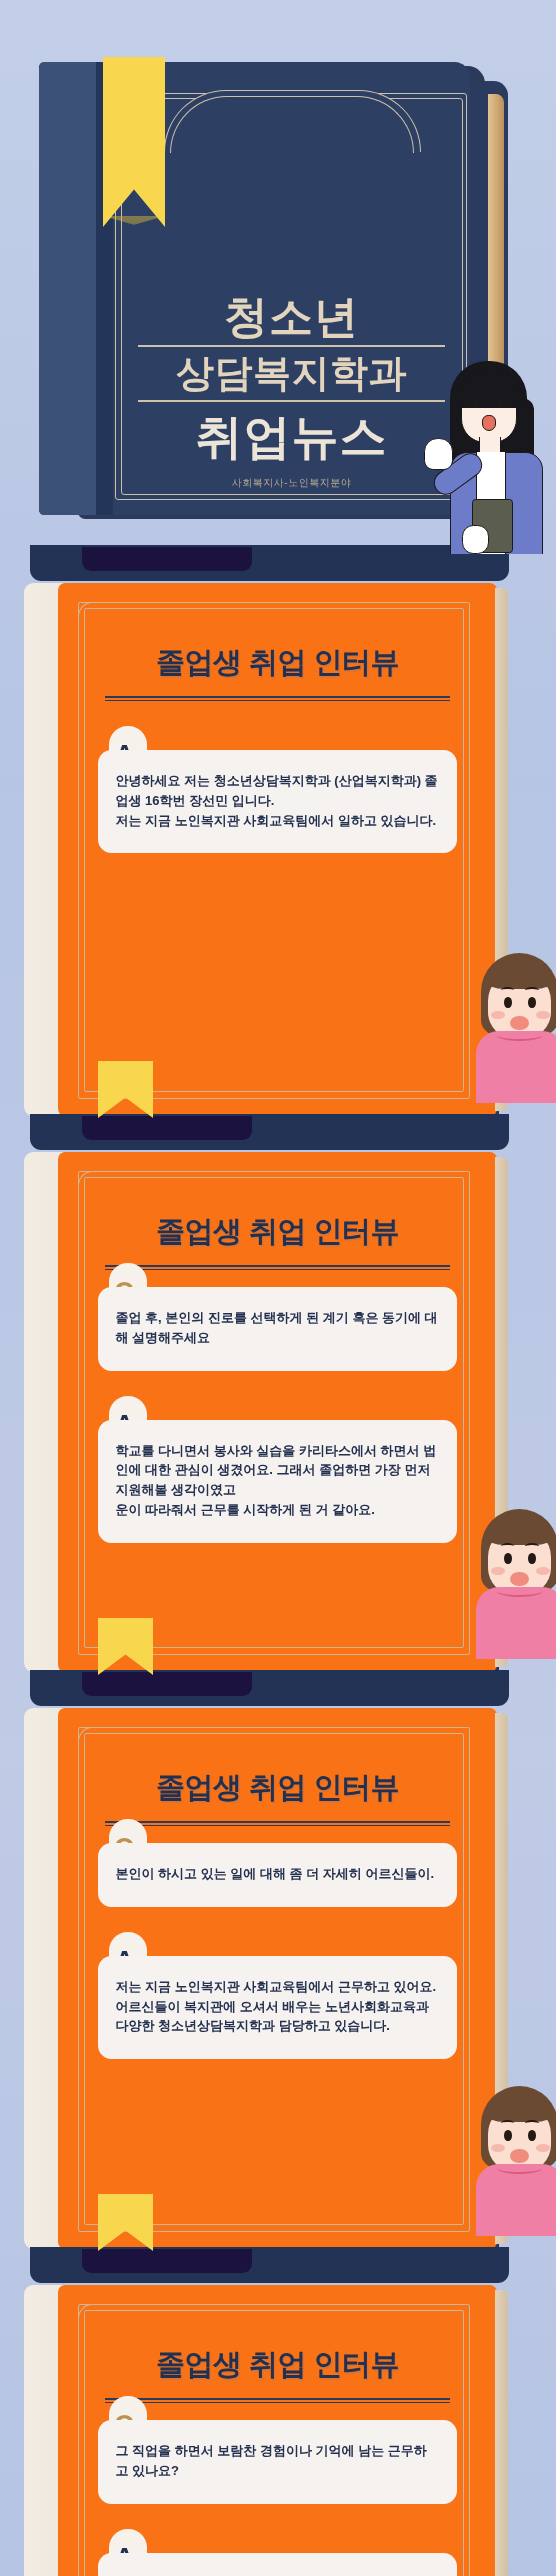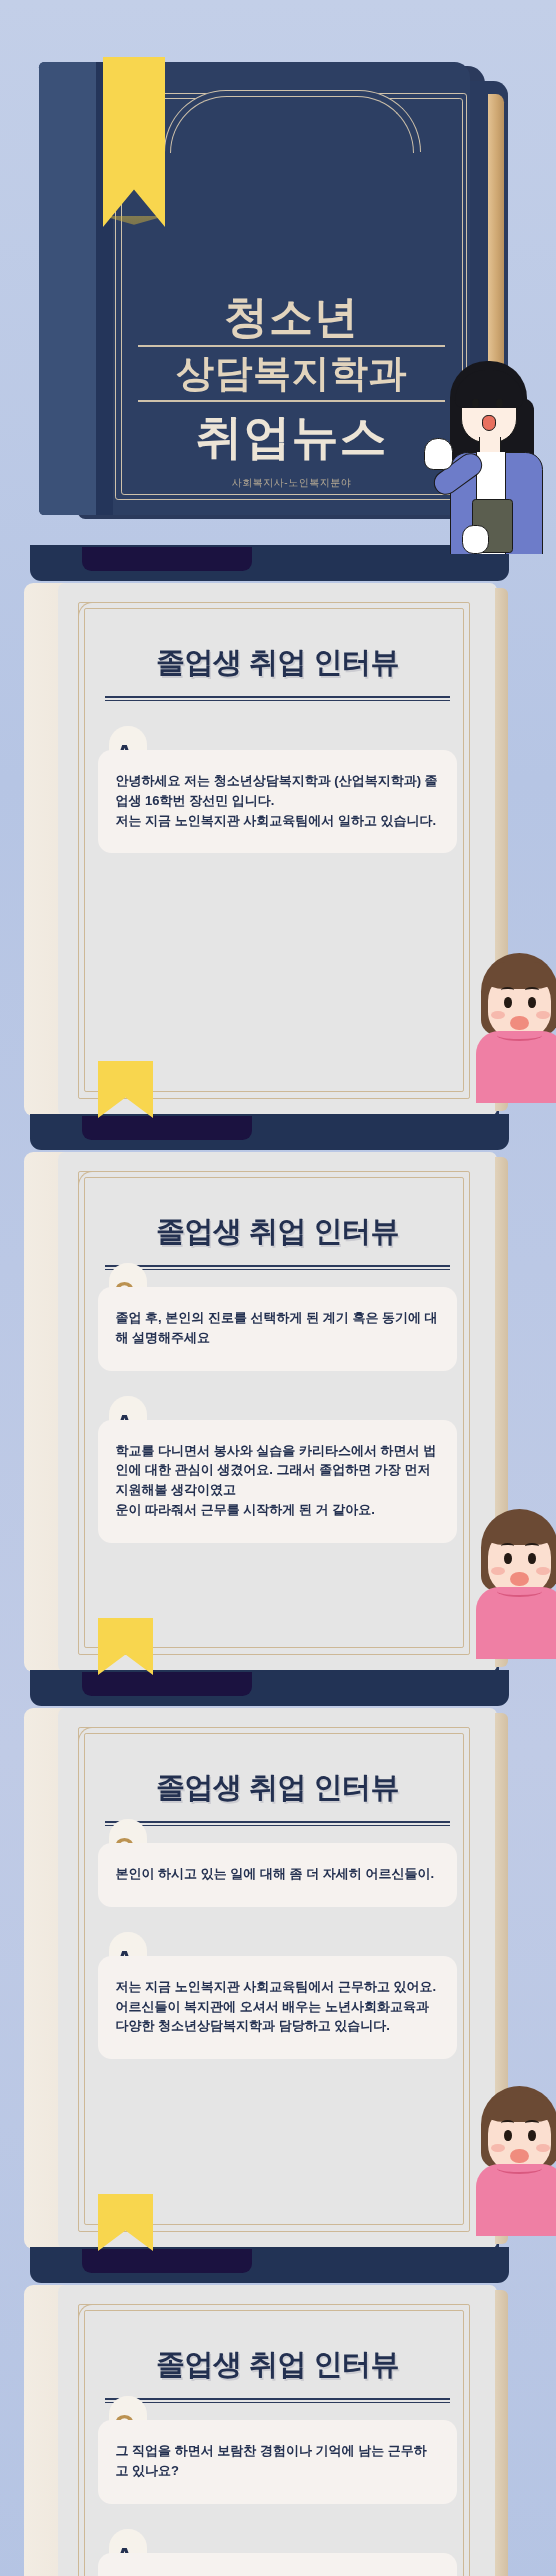--- a/index.html
+++ b/index.html
@@ -97,21 +97,21 @@
   .hc-tablet{ position:absolute; left:49px; top:138px; width:41px; height:54px; background:#5b5e4f; border:1.5px solid #1a1a1a; border-radius:3.6px;}
   .hc-hand2{ position:absolute; left:39px; top:164px; width:27px; height:29px; background:#fff; border:1.5px solid #1a1a1a; border-radius:11.3px;}
 
   
   .page-wrap{ position:relative; width:556px; }
   .pg-shadow{ position:absolute; left:66px; top:8.2px; width:433px; height:100%; background:#27385c; border-radius:9.3px;}
   .pg-left{ position:absolute; left:24px; top:0; width:113px; height:100%;
      background:linear-gradient(90deg,#f2ece3 0%,#efe7dc 45%,#e6dbcb 100%); border-radius:9.3px 0 0 9.3px;}
   .pg-left::after{ content:""; position:absolute; right:18.5px; top:0; width:1px; height:100%; background:rgba(195,178,150,.45);}
   .pg{ position:absolute; left:58px; top:0; width:439px; height:100%;
-     background:#e5e5e5; border-radius:7.2px; }
+     background:#f97316; border-radius:7.2px; }
   .pg-edge{ position:absolute; right:-11.3px; top:5.2px; width:13.4px; height:calc(100% - 10.3px);
      background:linear-gradient(90deg,#e1d2bb,#d3c0a3); border-radius:0 6.2px 6.2px 0;}
   .pg-frame{ position:absolute; left:19.6px; top:18.5px; right:27px; bottom:17.5px;
      border:1px solid #cdb896; border-radius:2.1px;}
   .pg-frame2{ position:absolute; left:26px; top:25px; right:33px; bottom:24px;
      border:0.5px solid #cdb896; border-radius:2.1px;}
   .pg-notch{ position:absolute; left:19.6px; top:18.5px; width:43px; height:27px;
      border-top:1px solid #cdb896; border-left:1px solid #cdb896;
      border-radius:14.4px 0 0 0; }
 

